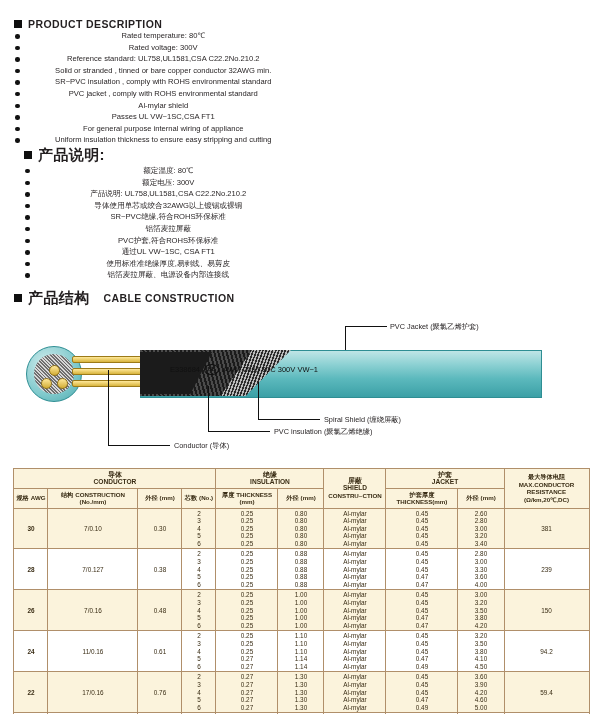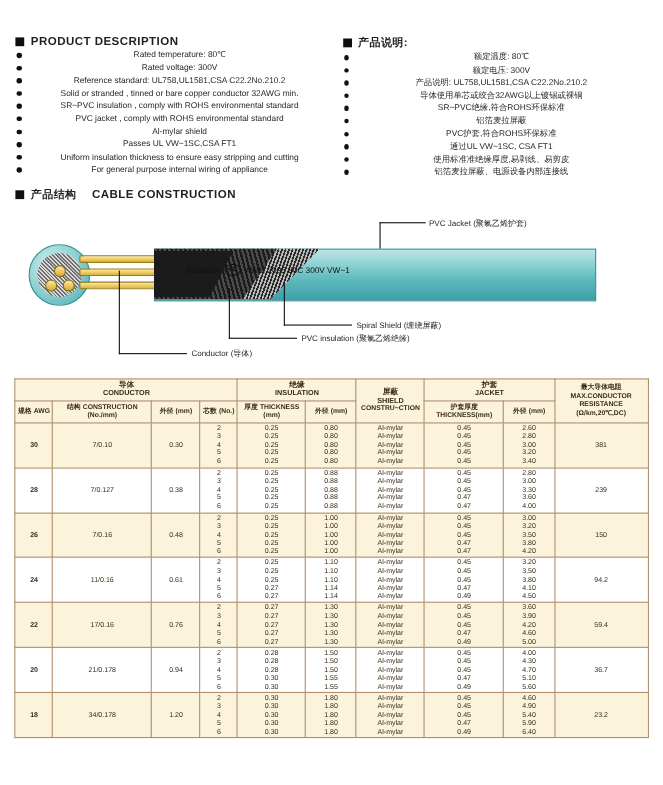--- a/index.html
+++ b/index.html
@@ -9,34 +9,34 @@
     font-family:"Liberation Sans", sans-serif;
     color:#231f20;
     position:relative;
     overflow:hidden;
   }
   .sec-title{
     display:flex;align-items:center;gap:6px;
     font-size:10.5px;letter-spacing:.4px;font-weight:600;
   }
   .sq{width:8px;height:8px;background:#0f0f0f;display:inline-block;}
-  .cols{display:flex;margin-top:20px;}
+  .cols{display:flex;margin-top:6px;flex-direction:column;}
   .col{width:50%;box-sizing:border-box;}
   .col.right{padding-left:10px;}
   ul.bullets{list-style:none;margin:0;padding:0;}
   ul.bullets li{
     font-size:7.6px;line-height:11.6px;
     padding-left:11px;position:relative;white-space:nowrap;text-align:center;
   }
   ul.bullets li:before{
     content:"";position:absolute;left:1px;top:4px;
     width:4.5px;height:4.5px;border-radius:50%;background:#111;
   }
   .head-wrap{padding:12px 14px 0 14px;}
-  .zh-head{font-size:10px;font-weight:600;}
+  .zh-head{font-size:15px;font-weight:600;}
 
   
   .fig{position:relative;height:150px;margin-top:4px;}
   .cable{
     position:absolute;left:140px;top:38px;width:400px;height:46px;
     background:linear-gradient(180deg,#bfe5e6 0%,#8fd2d4 28%,#5cb9bd 60%,#3ba0a6 100%);
     border:1px solid #2e8e93;
   }
   .cable-label{
     position:absolute;left:170px;top:52px;
@@ -120,22 +120,22 @@
       </div>
       <ul class="bullets">
         <li>Rated temperature: 80℃</li>
         <li>Rated voltage: 300V</li>
         <li>Reference standard: UL758,UL1581,CSA C22.2No.210.2</li>
         <li>Solid or stranded , tinned or bare copper conductor 32AWG min.</li>
         <li>SR~PVC insulation , comply with ROHS environmental standard</li>
         <li>PVC jacket , comply with ROHS environmental standard</li>
         <li>Al-mylar shield</li>
         <li>Passes UL VW~1SC,CSA FT1</li>
+        <li>For general purpose internal wiring of appliance</li>
         <li>Uniform insulation thickness to ensure easy stripping and cutting</li>
-        <li>For general purpose internal wiring of appliance</li>
       </ul>
     </div>
     <div class="col right">
       <div class="sec-title">
         <span class="sq"></span>
         <span class="zh-head">产品说明:</span>
       </div>
       <ul class="bullets">
         <li>额定温度: 80℃</li>
         <li>额定电压: 300V</li>

